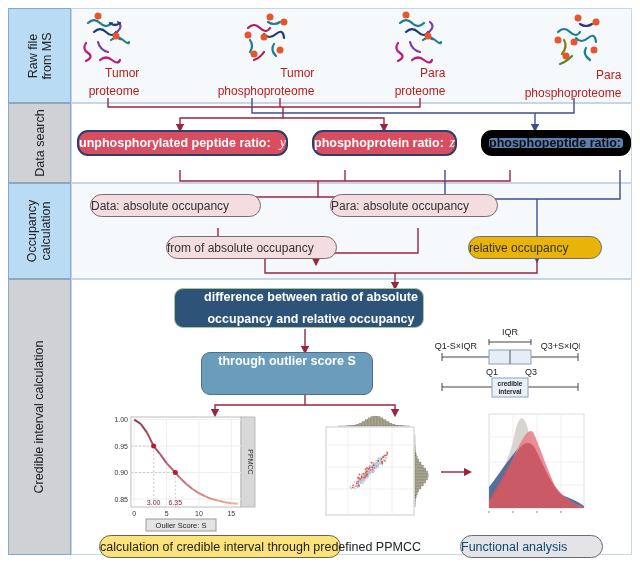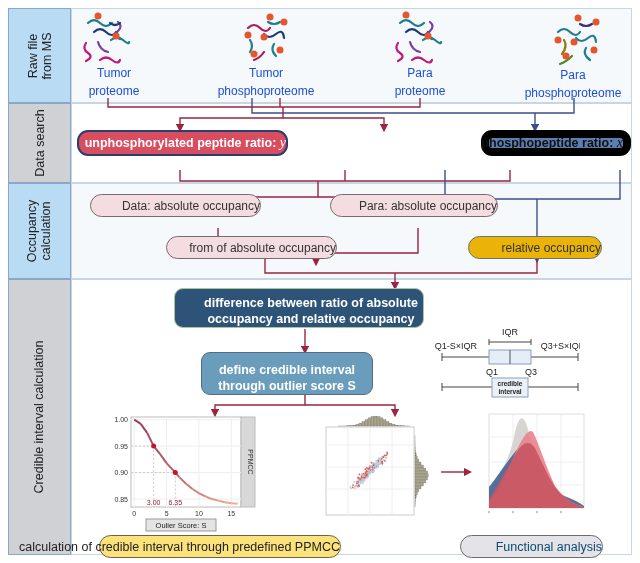--- a/index.html
+++ b/index.html
@@ -3,30 +3,30 @@
 <meta charset="utf-8">
 <style>
   html,body{margin:0;padding:0;background:#ffffff;}
   body{width:640px;height:563px;position:relative;overflow:hidden;font-family:"Liberation Sans",sans-serif;}
   #stage{position:absolute;left:0;top:0;width:640px;height:563px;}
   .lane-label{position:absolute;left:8px;width:63px;border:1px solid #8aa7c8;display:flex;align-items:center;justify-content:center;box-sizing:border-box;}
   .lane-label span{transform:rotate(-90deg);white-space:nowrap;text-align:center;font-size:12.5px;line-height:14px;color:#222;}
   .lane-body{position:absolute;left:71px;right:8px;border:1px solid #c7d6e6;box-sizing:border-box;}
   .blue{background:#b9dcf4;}
   .grey{background:#cfd1d4;}
-  .pill{position:absolute;display:flex;align-items:center;justify-content:flex-end;box-sizing:border-box;white-space:nowrap;text-align:center;}
+  .pill{position:absolute;display:flex;align-items:center;justify-content:space-between;box-sizing:border-box;white-space:nowrap;text-align:center;}
   .red-pill{background:#d84d60;border:2px solid #2b3f6e;border-radius:11px;color:#fff;font-weight:bold;font-size:12.5px;}
   .blue-pill{background:#5c7fb0;border:8px solid #000000;border-radius:11px;color:#111;font-weight:bold;font-size:12.5px;}
   .pink-pill{background:#f4dde1;border:1.5px solid #7a6a6c;border-radius:12px;color:#333;font-size:12px;}
   .grey-pill{background:#eab308;border:1.5px solid #6f7072;border-radius:12px;color:#333;font-size:12px;}
   .navy-box{background:#2e5379;border:1.5px solid #a8c89a;border-radius:9px;color:#fff;font-weight:bold;font-size:12.5px;line-height:16px;}
   .teal-box{background:#6a9cbc;border:1.5px solid #4e6f87;border-radius:9px;color:#fff;font-weight:bold;font-size:12.5px;line-height:16px;}
   .yellow-pill{background:#fbe27a;border:1.5px solid #6b6250;border-radius:13px;color:#222;font-size:12.5px;}
   .grey2-pill{background:#e3e3e8;border:1.5px solid #6a6a70;border-radius:13px;color:#0c4a6e;font-size:12.5px;}
-  .src-label{position:absolute;text-align:center;font-size:12px;line-height:18px;color:#1d4ed8;white-space:nowrap;transform:translateX(-50%);}
+  .src-label{position:absolute;text-align:right;font-size:12px;line-height:18px;color:#b91c1c;white-space:nowrap;transform:translateX(-50%);}
   svg text{font-family:"Liberation Sans",sans-serif;}
 </style>
 </head>
 <body>
 
 <div id="stage">
 
   <div class="lane-label blue" style="top:8px;height:95px;">
     <span><span>Raw file</span><br><span>from MS</span></span>
   </div>
@@ -141,20 +141,23 @@
       <circle cx="42" cy="38" r="3.5" fill="#e4572e"></circle>
   </svg>
 
   <div class="src-label" style="left:114px;top:64px;"><span>Tumor</span><br><span>proteome</span></div>
   <div class="src-label" style="left:266px;top:64px;"><span>Tumor</span><br><span>phosphoproteome</span></div>
   <div class="src-label" style="left:420px;top:64px;"><span>Para</span><br><span>proteome</span></div>
   <div class="src-label" style="left:573px;top:66px;"><span>Para</span><br><span>phosphoproteome</span></div>
 
   <div class="pill red-pill" style="left:77px;top:130px;width:211px;height:26px;">
     <span>unphosphorylated peptide ratio: </span>&nbsp;<i style="font-family:'Liberation Serif',serif;font-weight:normal;font-size:14px;">y</i>
+  </div>
+  <div class="pill red-pill" style="left:312px;top:130px;width:145px;height:26px;">
+    <span>phosphoprotein ratio: </span>&nbsp;<i style="font-family:'Liberation Serif',serif;font-weight:normal;font-size:14px;">z</i>
   </div>
   <div class="pill blue-pill" style="left:481px;top:130px;width:150px;height:26px;">
     <span>phosphopeptide ratio: </span>&nbsp;<i style="font-family:'Liberation Serif',serif;font-weight:normal;font-size:14px;">x</i>
   </div>
 
   <div class="pill pink-pill" style="left:90px;top:194px;width:171px;height:23px;">
       <span>Data: absolute occupancy</span>
     </div>
   <div class="pill pink-pill" style="left:330px;top:194px;width:168px;height:23px;">
       <span>Para: absolute occupancy</span>
@@ -164,21 +167,20 @@
     </div>
   <div class="pill grey-pill" style="left:468px;top:236px;width:134px;height:23px;">
       <span>relative occupancy</span>
     </div>
 
   <div class="pill navy-box" style="left:174px;top:288px;width:250px;height:40px;flex-direction:column;padding-left:24px;">
     <span>difference between ratio of absolute</span>
     <span>occupancy and relative occupancy</span>
   </div>
   <div class="pill teal-box" style="left:201px;top:352px;width:172px;height:43px;flex-direction:column;">
-    <span>define credible interval</span>
     <span>through outlier score S</span>
   </div>
 
   <svg style="position:absolute;left:430px;top:325px;" width="150" height="75">
     <text x="80" y="10" font-size="9" text-anchor="middle" fill="#222">IQR</text>
     <path d="M59,14 V20 M59,17 H101 M101,14 V20" stroke="#444" fill="none"></path>
     <text x="26" y="24" font-size="9" text-anchor="middle" fill="#222">Q1-S×IQR</text>
     <text x="133" y="24" font-size="9" text-anchor="middle" fill="#222">Q3+S×IQR</text>
     <path d="M12,28 V36 M12,32 H59 M101,32 H148 M148,28 V36" stroke="#444" fill="none"></path>
     <rect x="59" y="25" width="42" height="14" fill="#e5eef7" stroke="#8aa0b8"></rect>

